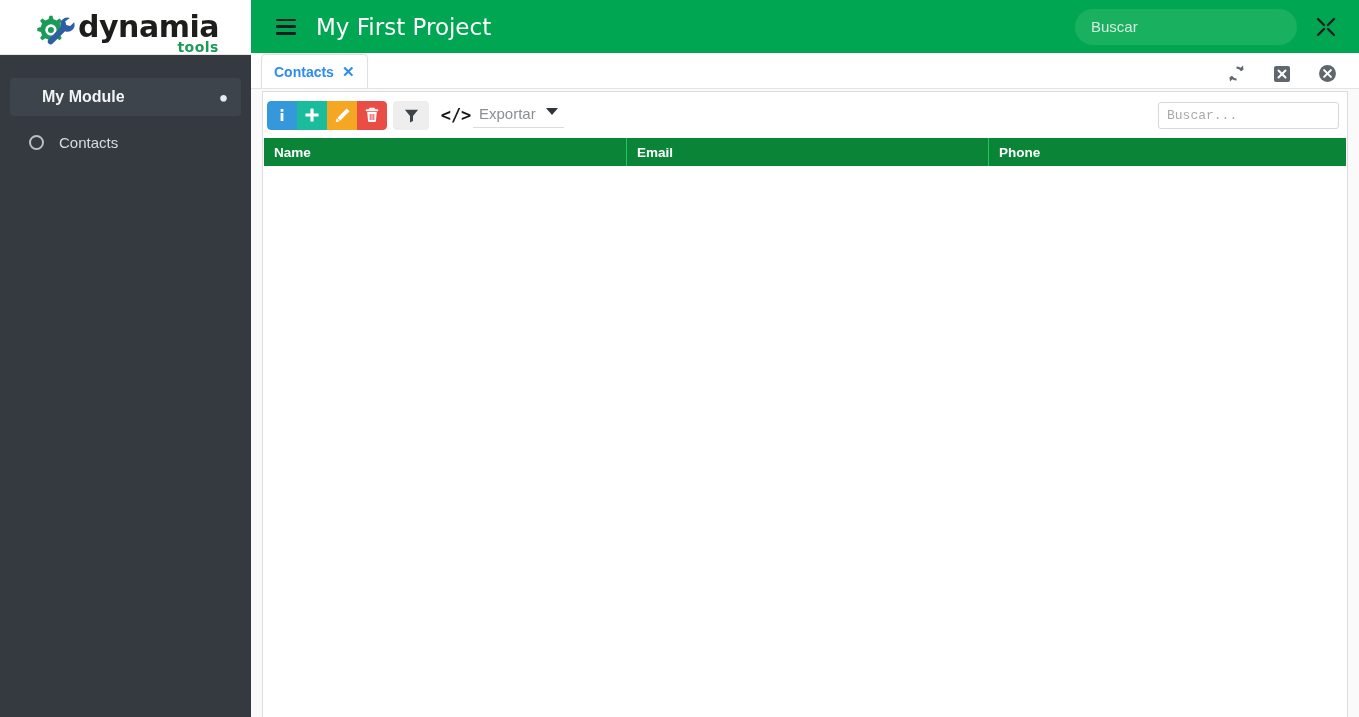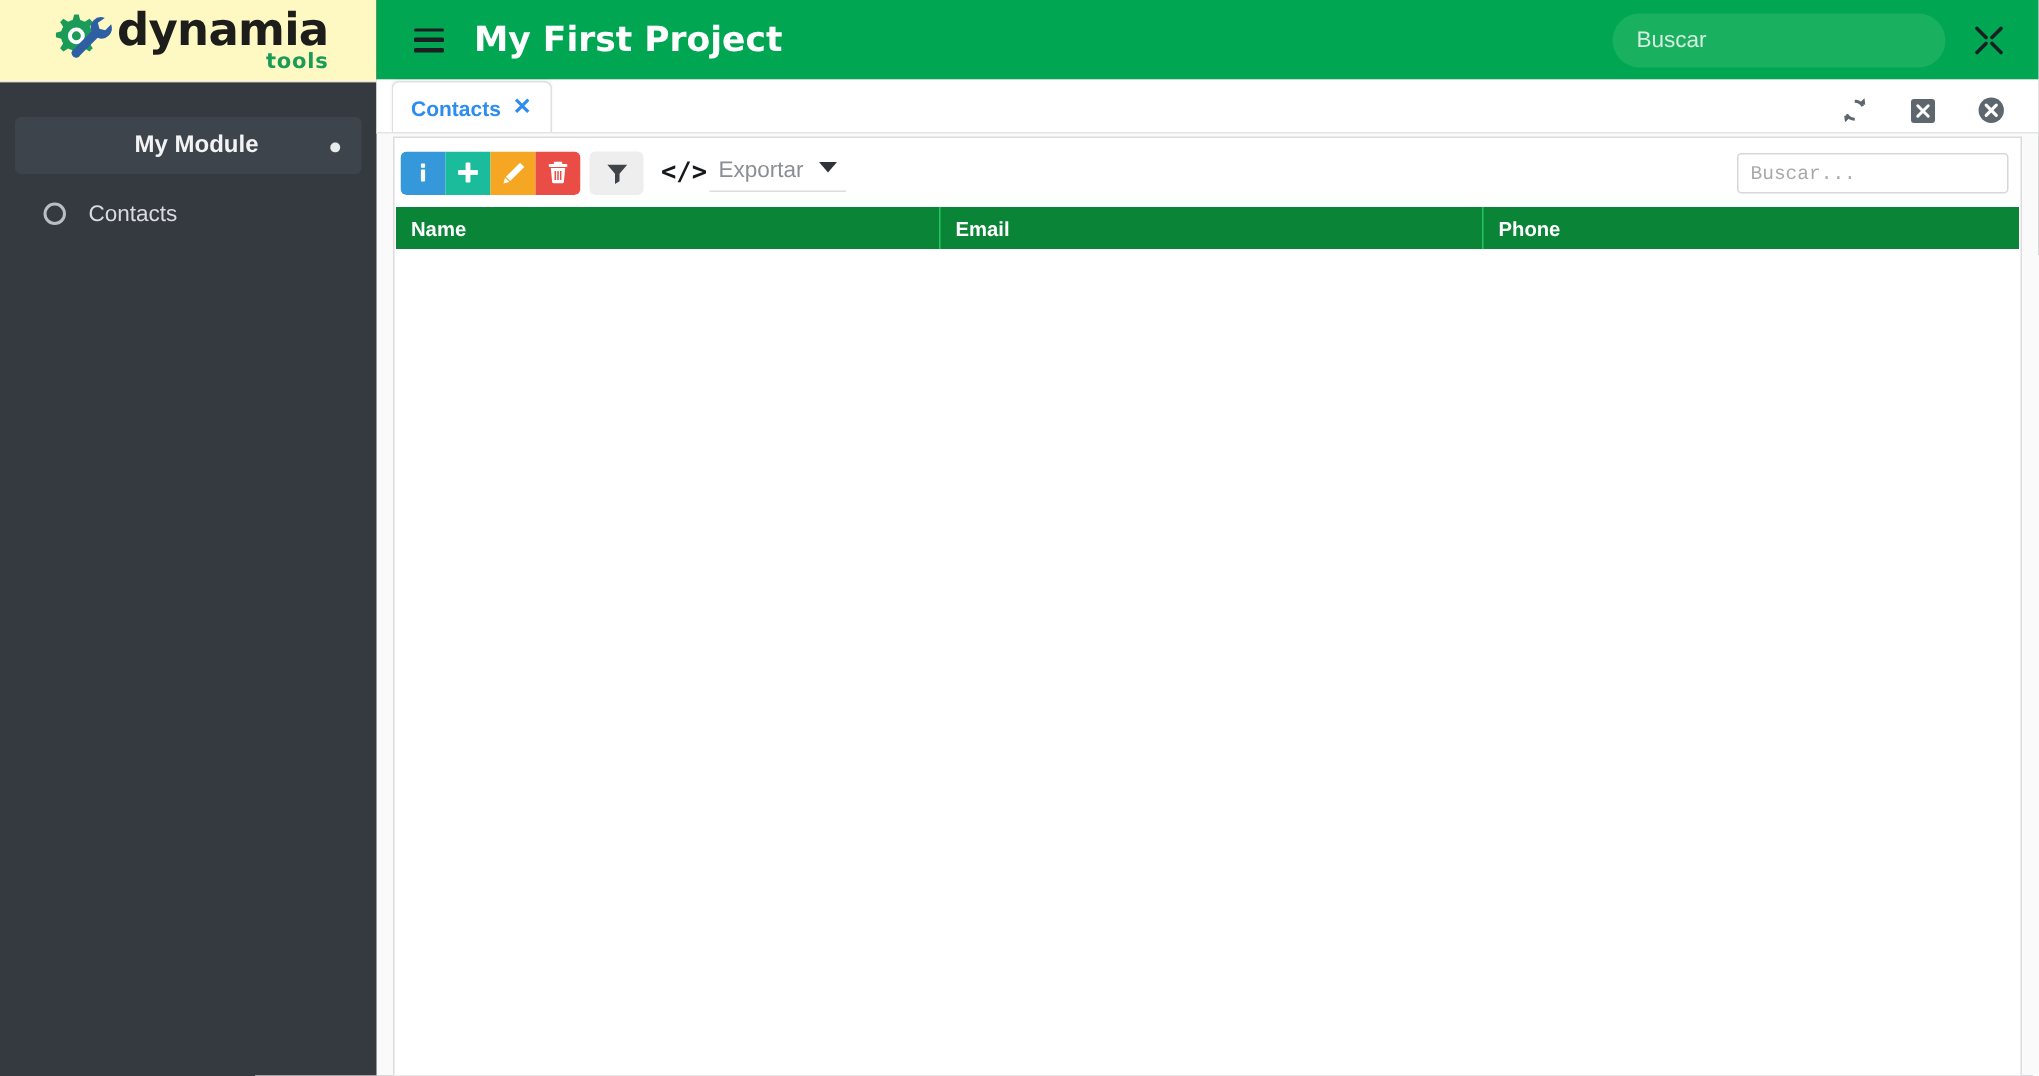--- a/index.html
+++ b/index.html
@@ -13,22 +13,22 @@
   #app {
     position: relative;
     width: 1359px; height: 717px;
     background: #2d3238;
   }
 
   
   .logo-panel {
     position: absolute; left: 0; top: 0;
     width: 251px; height: 55px;
-    background: #fef9c3;
-    display: flex; align-items: center; justify-content: center;
+    background: #ffffff;
+    display: flex; align-items: flex-end; justify-content: center;
     border-bottom: 1px solid #e6e6e6;
   }
   .logo-wrap { display: flex; align-items: center; gap: 2px; }
   .logo-mark { width: 44px; height: 40px; display:block; }
   .logo-text { display: flex; flex-direction: column; line-height: 1; }
   .logo-word {
     font-size: 30px; font-weight: bold; color: #1d1d1b;
     letter-spacing: -0.5px; font-family: "DejaVu Sans", sans-serif;
   }
   .logo-sub {
@@ -46,21 +46,21 @@
   .module-header {
     margin: 23px 10px 0 10px;
     height: 38px;
     background: #3d444b;
     border-radius: 4px;
     display: flex; align-items: center;
     padding: 0 14px 0 18px;
     cursor: pointer;
   }
   .module-title {
-    flex: 1; text-align: center;
+    flex: 1; 
     color: #f2f3f4; font-size: 16px; font-weight: bold;
     padding-left: 14px;
   }
   .chev { color: #e9ecef; font-size: 14px; font-weight: bold; }
   .nav-item {
     display: flex; align-items: center;
     height: 34px; margin-top: 9px;
     padding-left: 29px; gap: 15px;
     cursor: pointer;
   }
@@ -78,21 +78,21 @@
     display: flex; align-items: center;
   }
   .hamburger {
     margin-left: 25px; width: 20px; height: 16px;
     display: flex; flex-direction: column; justify-content: space-between;
     cursor: pointer;
   }
   .hamburger span { display:block; height: 2.6px; background: #1b1f22; border-radius:1px; }
   .project-title {
     margin-left: 20px; color: #ffffff;
-    font-size: 23px; font-weight: 700;
+    font-size: 23px; font-weight: 400;
     font-family: "DejaVu Sans", sans-serif;
   }
   .topbar-right {
     margin-left: auto; display: flex; align-items: center;
     margin-right: 22px; gap: 18px; justify-content: space-between;
   }
   .search-combo {
     display: flex; align-items: center;
     width: 222px; height: 36px;
     background: #19b05f;

